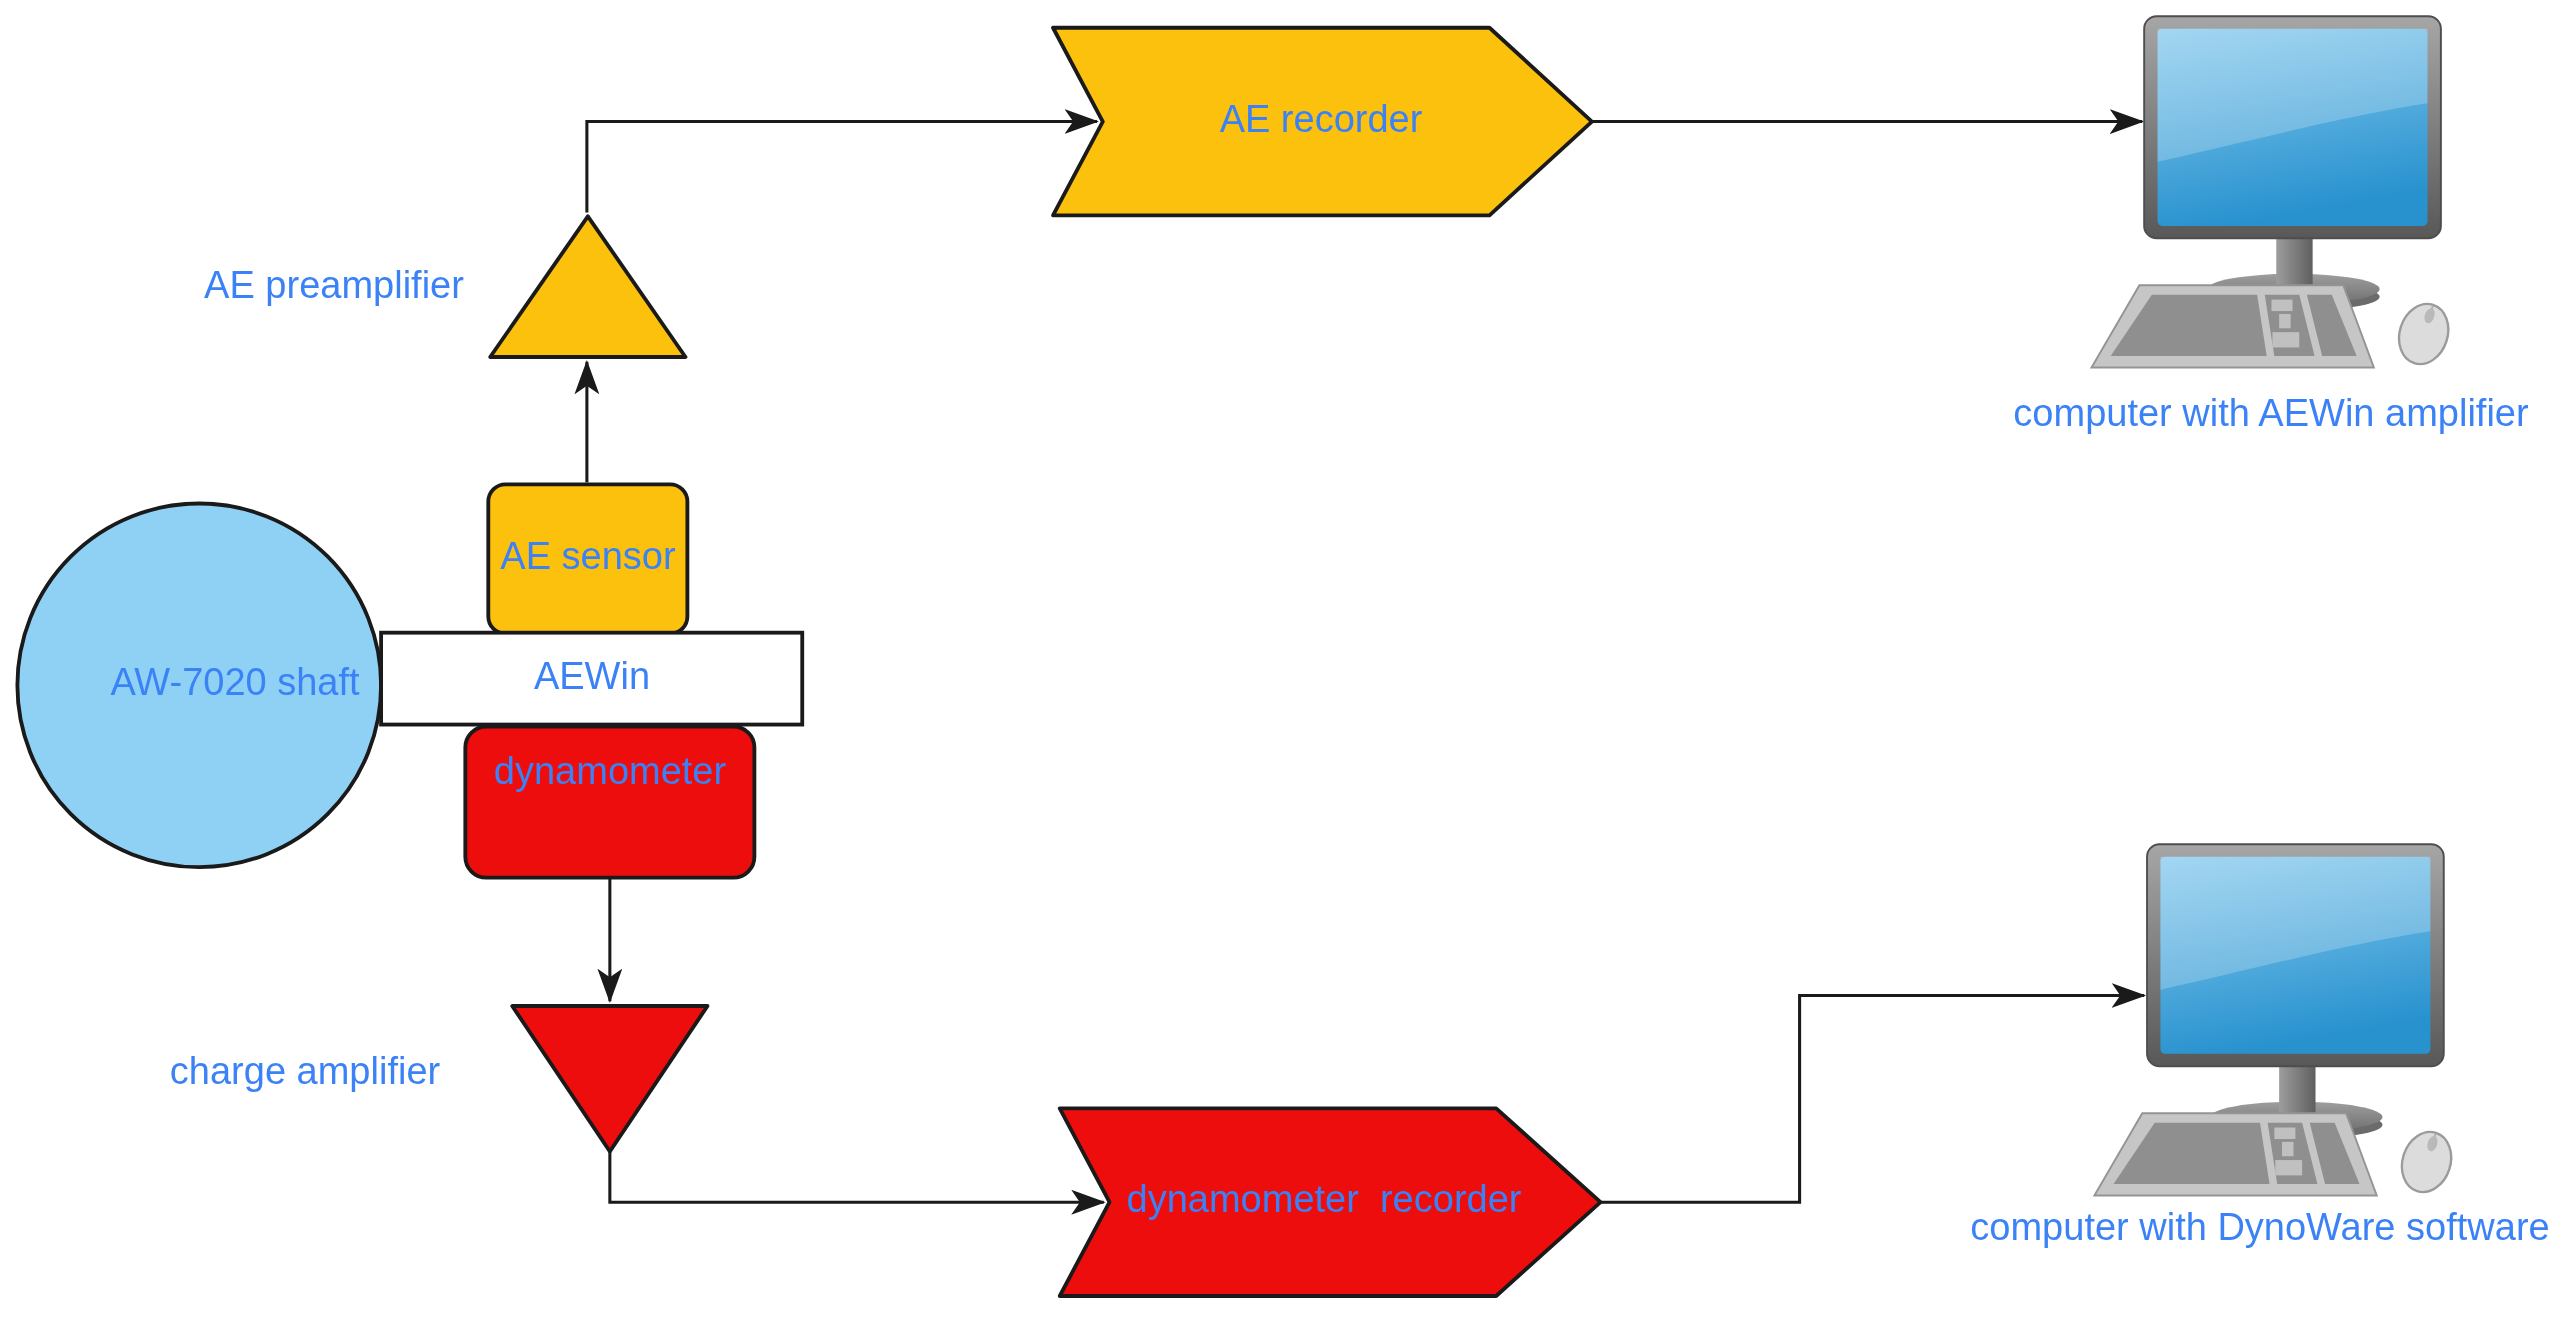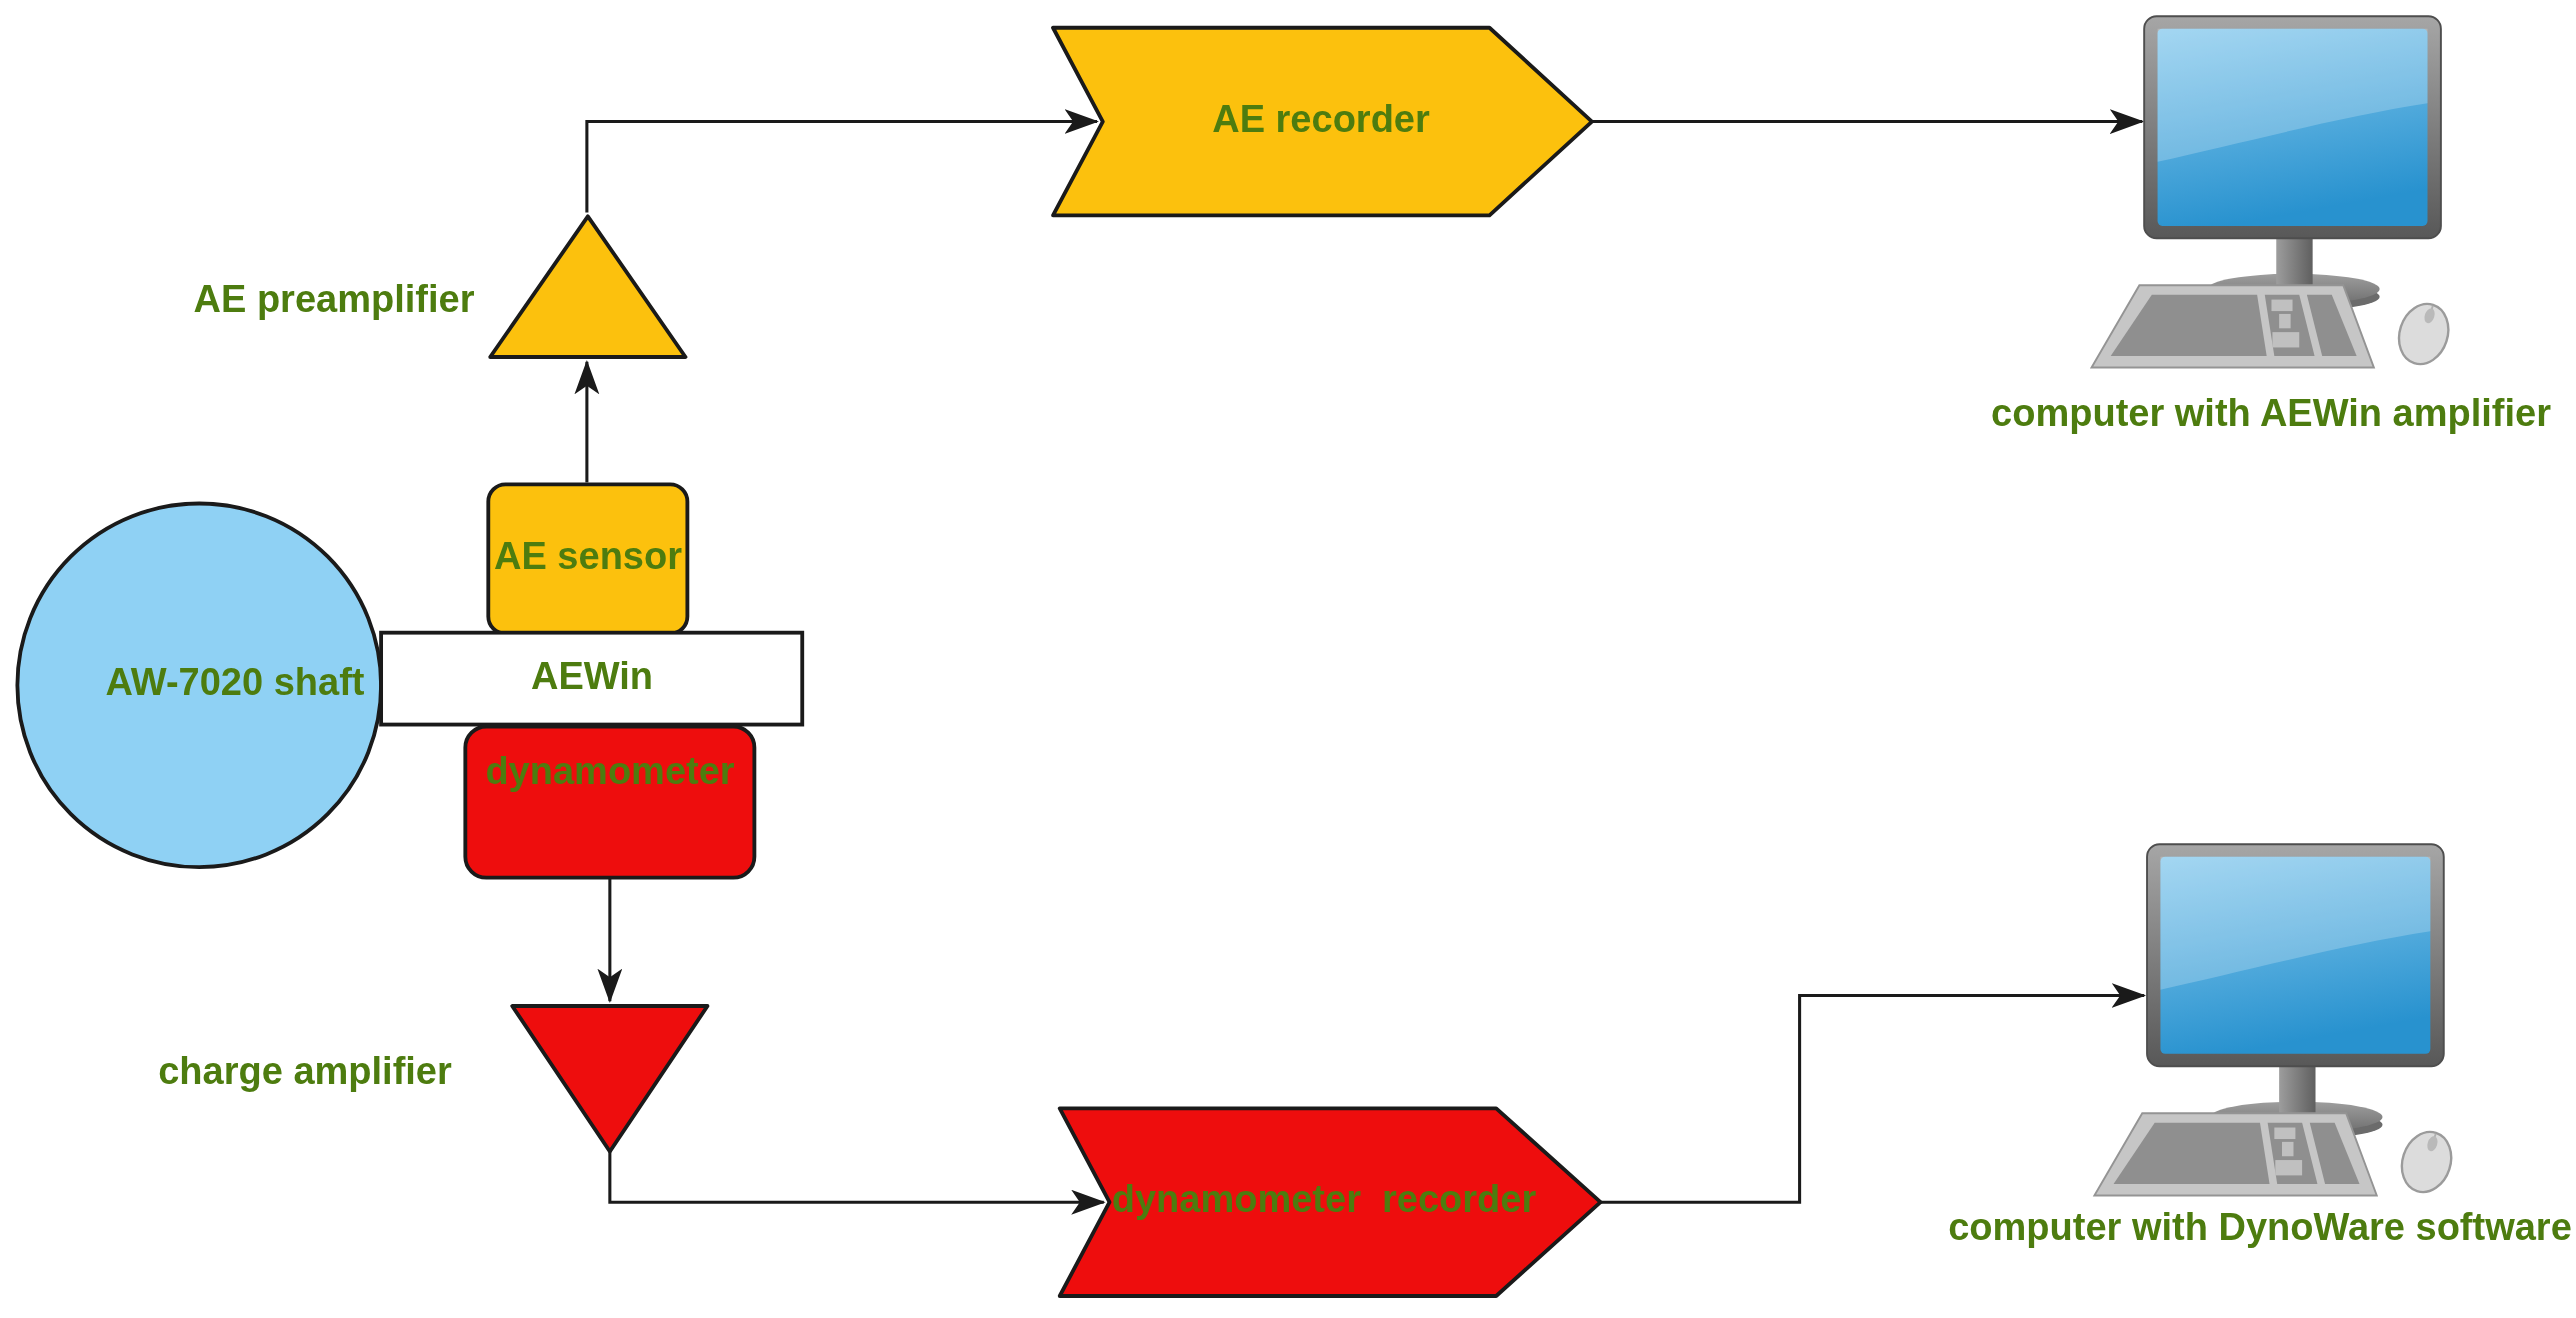--- a/index.html
+++ b/index.html
@@ -19,24 +19,23 @@
     position: absolute;
     left: 0;
     top: 0;
   }
   .lbl {
     position: absolute;
     transform: translate(-50%, -50%);
     font-family: "Liberation Sans", sans-serif;
     font-size: 38px;
     line-height: 1.15;
-    color: #4d7c0f;
+    color: #3b82f6;
     white-space: pre;
     text-align: left;
-    font-weight: bold;
   }
   .shape {
     stroke: #1a1a1a;
     stroke-width: 4;
   }
   .conn {
     stroke: #1a1a1a;
     stroke-width: 3.2;
     fill: none;
   }
@@ -111,21 +110,21 @@
     <polygon class="shape" points="535,1051 739,1051 637,1203" stroke-linejoin="round" fill="#EE0D0D"></polygon>
 
     <polygon class="shape" points="1100,29 1556,29 1663,127 1556,225 1100,225 1152,127" stroke-linejoin="round" fill="#FCC10D"></polygon>
 
     <polygon class="shape" points="1107,1158 1563,1158 1672,1256 1563,1354 1107,1354 1159,1256" stroke-linejoin="round" fill="#EE0D0D"></polygon>
 
     <use href="#pc" x="2240" y="17"></use>
     <use href="#pc" x="2243" y="882"></use>
   </svg>
 
-  <div class="lbl" style="left:334px; top:300px;">AE preamplifier</div>
+  <div class="lbl" style="left:334px; top:286px;">AE preamplifier</div>
 
   <div class="lbl" style="left:1321px; top:120px;">AE recorder</div>
 
   <div class="lbl" style="left:2271px; top:414px;">computer with AEWin amplifier</div>
 
   <div class="lbl" style="left:588px; top:557px;">AE sensor</div>
 
   <div class="lbl" style="left:592px; top:677px;">AEWin</div>
 
   <div class="lbl" style="left:199px; top:683px;margin-left:36px;">AW-7020 shaft</div>

